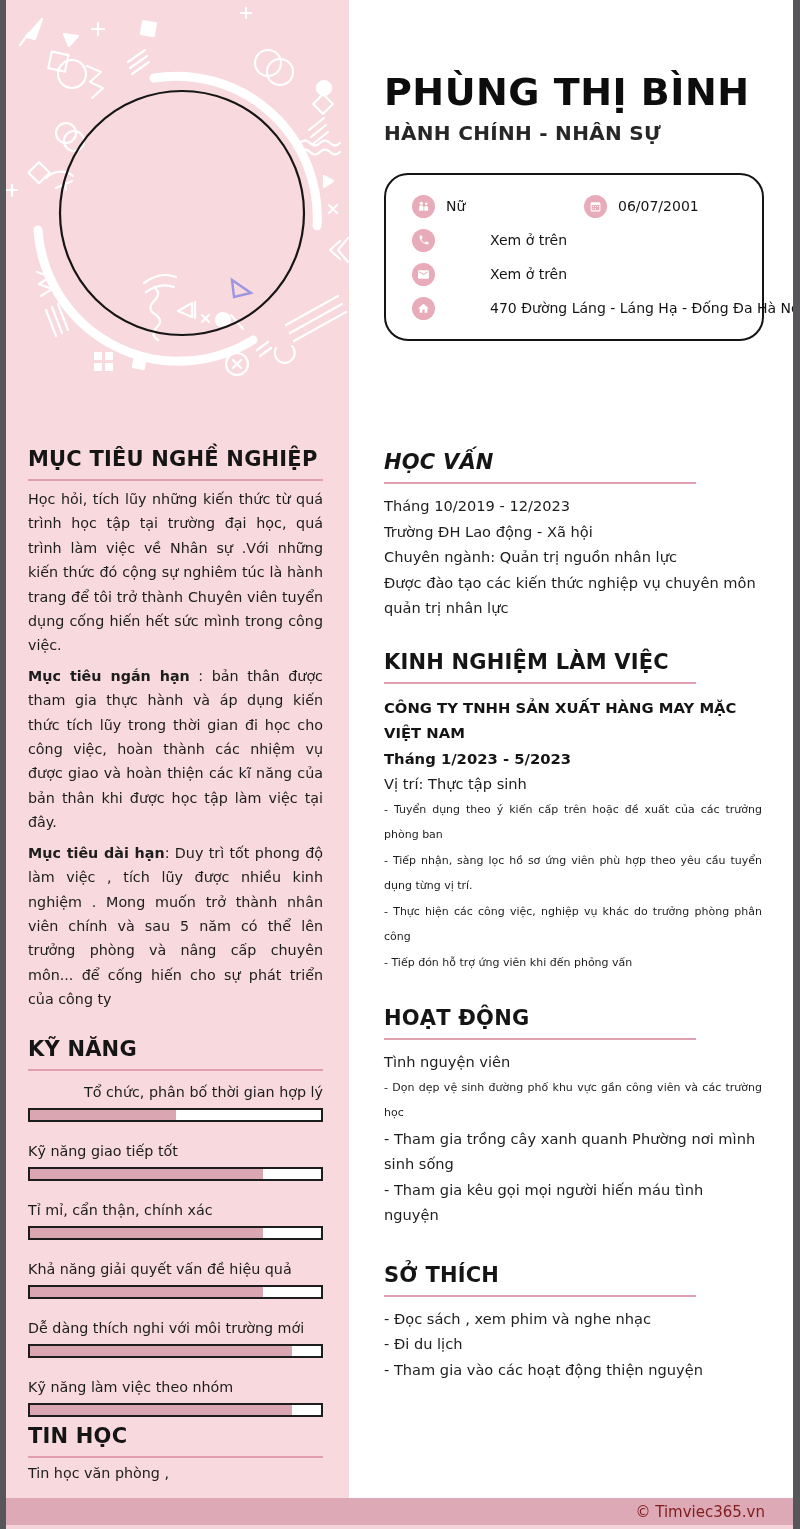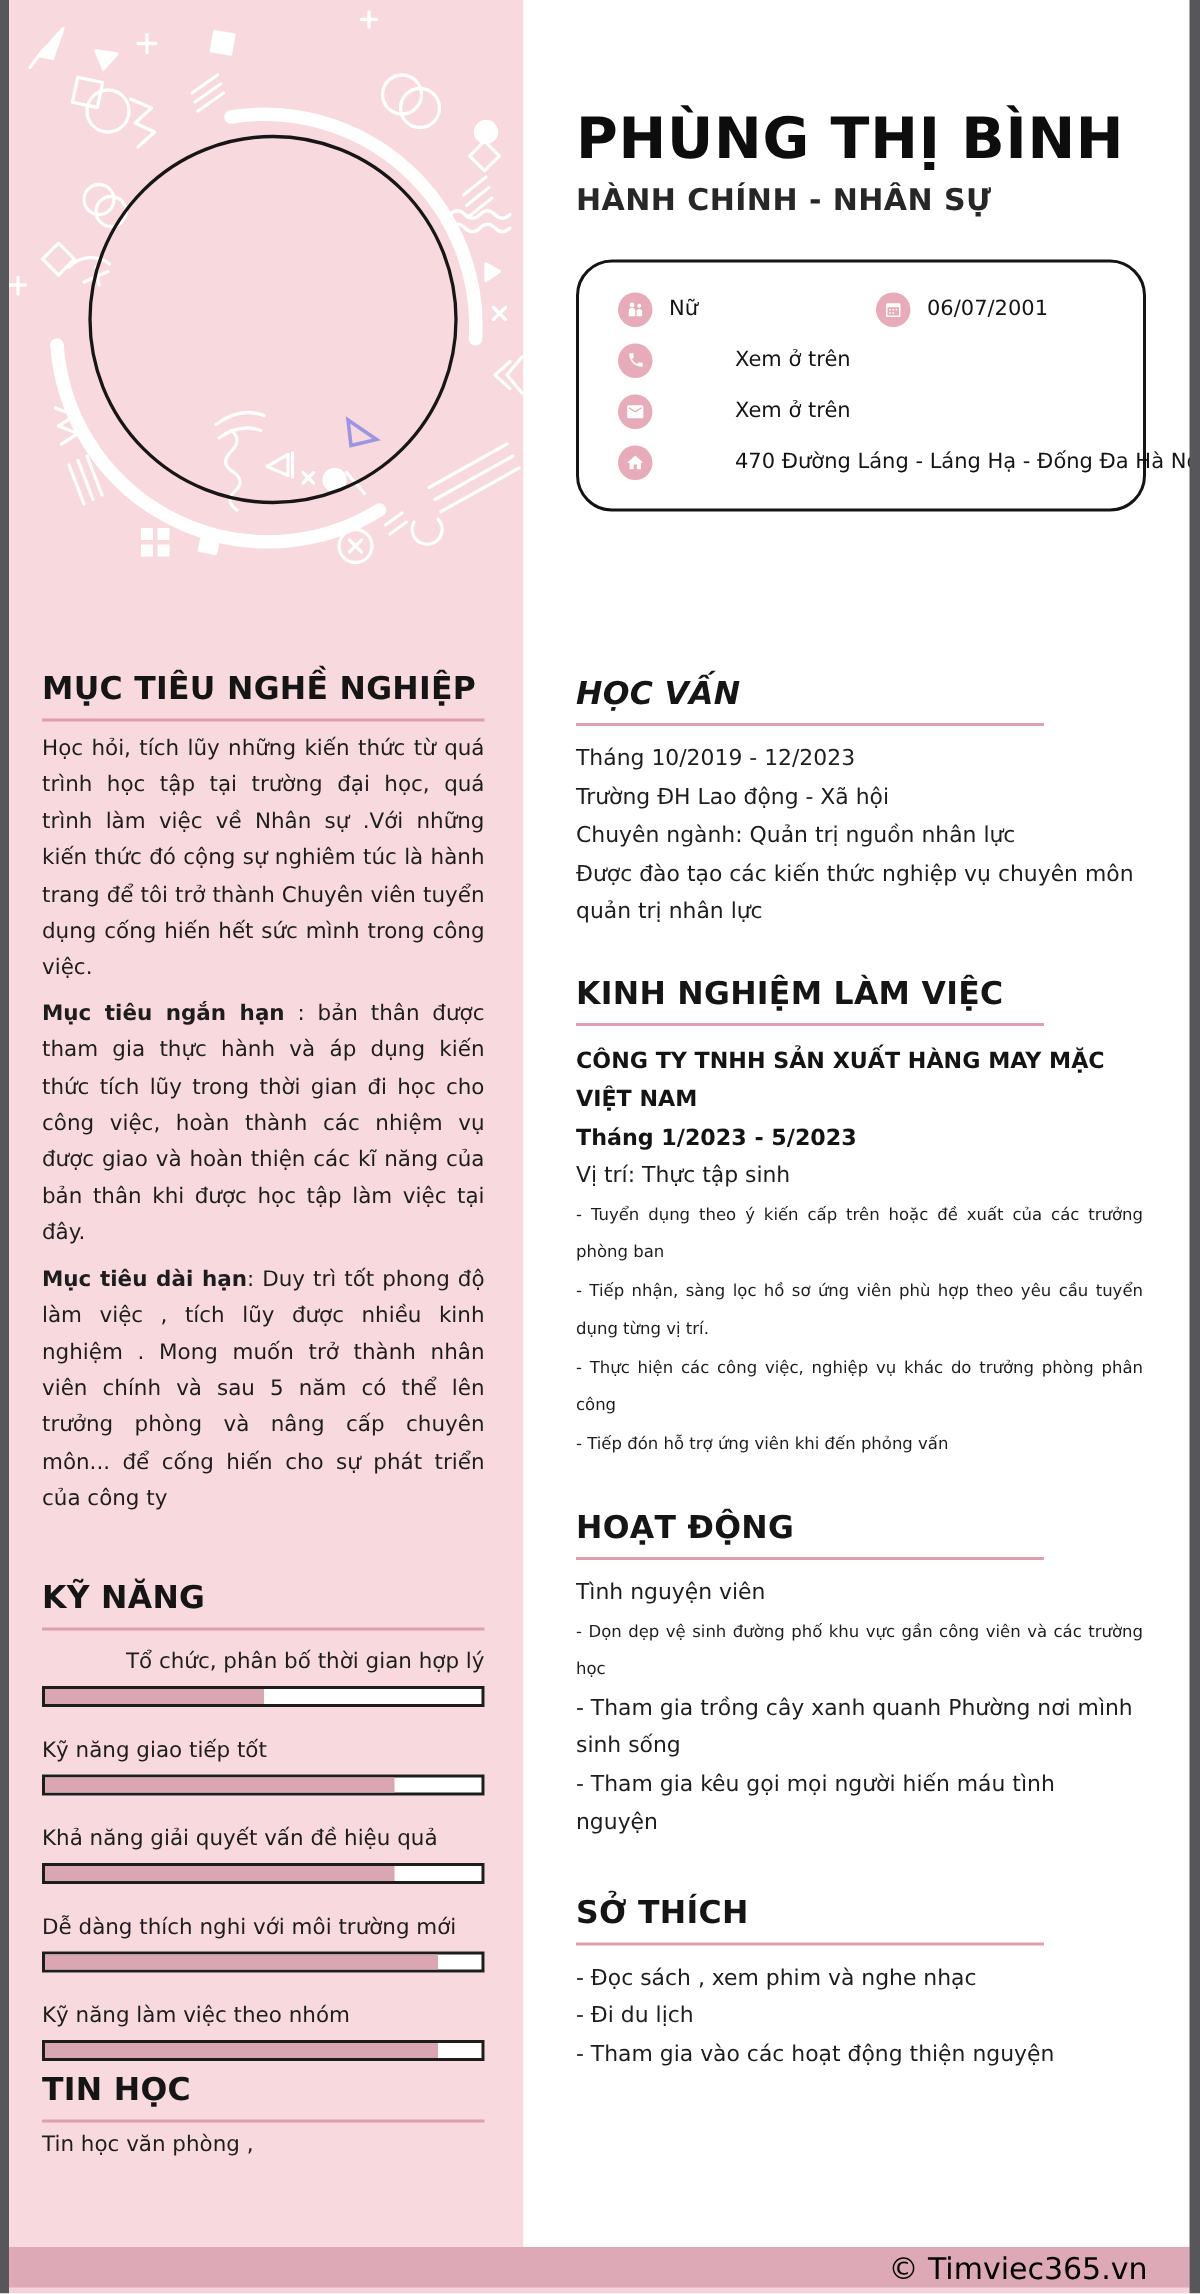--- a/index.html
+++ b/index.html
@@ -49,21 +49,21 @@
   .line{font-size:14.6px;line-height:25.5px;color:#1d1d1d;}
   .block{margin-top:9px;}
   .bold-line{font-weight:bold;font-size:14.8px;line-height:25.5px;color:#141414;}
   .company{margin-top:11px;}
   .bullet{font-size:11px;line-height:25.5px;color:#1d1d1d;text-align:justify;}
 
   
   .footer{position:absolute;left:6px;right:7px;bottom:0;height:31px;background:#f4d3da;z-index:5;}
   .footer-bar{position:absolute;left:0;right:0;top:0;height:27px;background:#dda9b6;
               display:flex;align-items:center;justify-content:flex-end;padding-right:28px;box-sizing:border-box;}
-  .credit{font-size:20px;color:#000000;}
+  .credit{font-size:15px;color:#7f1d1d;}
 </style>
 </head>
 <body>
 
 <div class="page">
   <div class="edge edge-left"></div>
   <div class="edge edge-right"></div>
 
   <div class="sidebar">
 
@@ -121,30 +121,36 @@
       <path d="M226 280 L245 293 L228 297 Z" stroke="#9b96e3" stroke-width="2.4" fill="none"></path>
       <circle cx="176" cy="213" r="122" stroke="#161616" stroke-width="2.2" fill="none"></circle>
     </svg>
 
     <div class="side-content">
       <h2>MỤC TIÊU NGHỀ NGHIỆP</h2>
       <p>Học hỏi, tích lũy những kiến thức từ quá trình học tập tại trường đại học, quá trình làm việc về Nhân sự .Với những kiến thức đó cộng sự nghiêm túc là hành trang để tôi trở thành Chuyên viên tuyển dụng cống hiến hết sức mình trong công việc.</p>
       <p><span class="lead">Mục tiêu ngắn hạn</span><span> : bản thân được tham gia thực hành và áp dụng kiến thức tích lũy trong thời gian đi học cho công việc, hoàn thành các nhiệm vụ được giao và hoàn thiện các kĩ năng của bản thân khi được học tập làm việc tại đây.</span></p>
       <p><span class="lead">Mục tiêu dài hạn</span><span>: Duy trì tốt phong độ làm việc , tích lũy được nhiều kinh nghiệm . Mong muốn trở thành nhân viên chính và sau 5 năm có thể lên trưởng phòng và nâng cấp chuyên môn... để cống hiến cho sự phát triển của công ty</span></p>
 
-      <h2 style="margin-top:40px;">KỸ NĂNG</h2>
+      <h2 style="margin-top:24px;">KỸ NĂNG</h2>
 
       <div class="skill">
         <div class="skill-label" style="margin-top:13px;text-align:right;">Tổ chức, phân bố thời gian hợp lý</div>
         <div class="bar">
             <div class="bar-fill" style="width: 50%;"></div>
           </div>
       </div>
       <div class="skill">
         <div class="skill-label">Kỹ năng giao tiếp tốt</div>
+        <div class="bar">
+            <div class="bar-fill" style="width: 80%;"></div>
+          </div>
+      </div>
+      <div class="skill">
+        <div class="skill-label">Tỉ mỉ, cẩn thận, chính xác</div>
         <div class="bar">
             <div class="bar-fill" style="width: 80%;"></div>
           </div>
       </div>
       <div class="skill">
         <div class="skill-label">Khả năng giải quyết vấn đề hiệu quả</div>
         <div class="bar">
             <div class="bar-fill" style="width: 80%;"></div>
           </div>
       </div>

